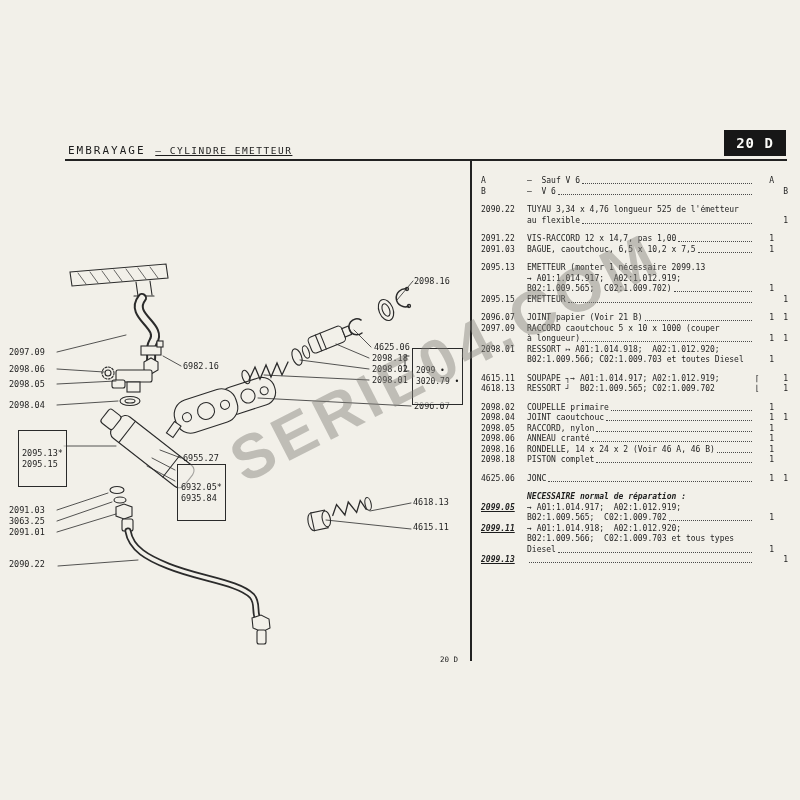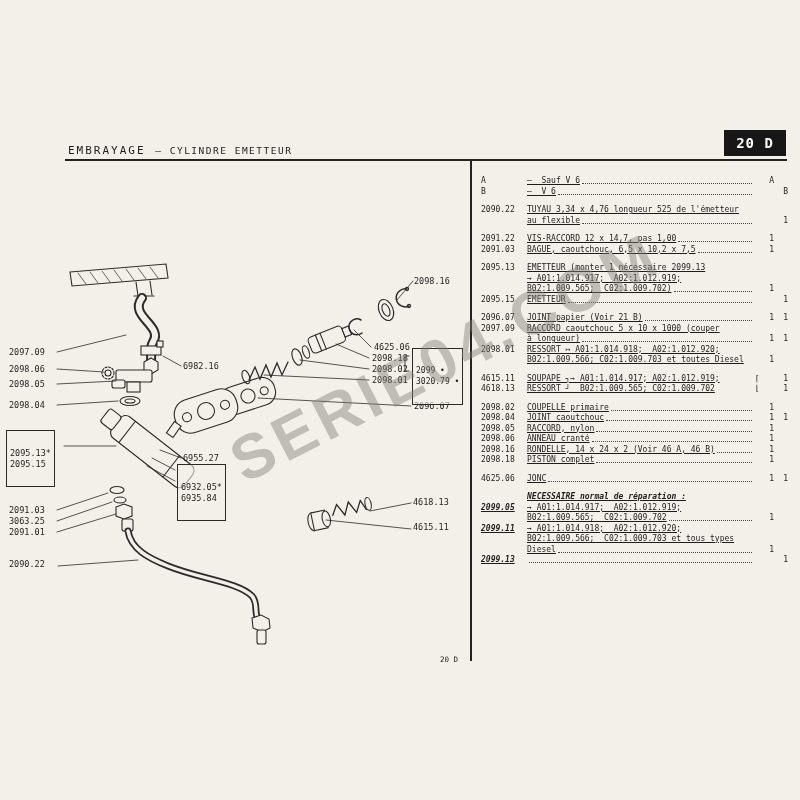--- a/index.html
+++ b/index.html
@@ -6,21 +6,21 @@
   body{
     width:800px;height:800px;position:relative;overflow:hidden;
     background:#f2f0e9;
     font-family:"DejaVu Sans Mono","Liberation Mono",monospace;
     color:#1d1d1d;
   }
   .page{position:absolute;inset:0;}
   
   .title{position:absolute;left:68px;top:139px;white-space:nowrap;}
   .t-main{font-weight:normal;font-size:11px;letter-spacing:2px;}
-  .t-sub{font-size:9.5px;letter-spacing:1.5px;}
+  .t-sub{font-size:9.5px;letter-spacing:1.5px;text-decoration:underline;}
   .code-box{
     position:absolute;left:724px;top:130px;width:62px;height:26px;
     background:#171717;color:#fdfdfa;display:flex;align-items:center;justify-content:center;
     font-weight:bold;font-size:14px;letter-spacing:1px;
   }
   .rule-h{position:absolute;left:65px;top:159px;width:722px;height:2px;background:#222;}
   .rule-v{position:absolute;left:470px;top:161px;width:2px;height:500px;background:#222;}
   
   svg.diagram{position:absolute;left:0;top:130px;}
   .dlabel{position:absolute;font-size:8.5px;line-height:10px;white-space:nowrap;}
@@ -36,21 +36,21 @@
     font-family:"Liberation Sans",sans-serif;font-weight:bold;
     font-size:62px;letter-spacing:5px;color:rgba(128,126,119,0.45);
     pointer-events:none;z-index:10;white-space:nowrap;
   }
   
   .parts-list{position:absolute;left:481px;top:176px;width:307px;font-size:8px;line-height:10.5px;}
   .row{display:flex;align-items:flex-end;min-height:10.5px;}
   .row.gap{margin-top:8px;}
   .ref{width:46px;flex:none;align-self:flex-start;white-space:pre;}
   .desc{flex:1;min-width:0;overflow:hidden;}
-  .dline{display:flex;align-items:center;text-decoration:underline;}
+  .dline{display:flex;align-items:center;}
   .dline .txt{white-space:pre;}
   .leader{flex:1;min-width:6px;margin:0 2px 2.5px 2px;border-bottom:1px dotted #4a4a4a;align-self:flex-end;}
   .br{width:6px;flex:none;text-align:center;}
   .qa,.qb{width:14px;flex:none;text-align:right;}
   .row.nec .txt{font-weight:bold;font-style:italic;}
   .row.kit .ref{font-weight:bold;font-style:italic;text-decoration:underline;}
 </style>
 </head>
 <body>
 
@@ -211,21 +211,21 @@
   <span class="dlabel" style="left:372px;top:375px">2098.01</span>
   <span class="dlabel" style="left:414px;top:401px">2096.07</span>
   <span class="dlabel" style="left:183px;top:453px">6955.27</span>
   <span class="dlabel" style="left:9px;top:505px">2091.03</span>
   <span class="dlabel" style="left:9px;top:516px">3063.25</span>
   <span class="dlabel" style="left:9px;top:527px">2091.01</span>
   <span class="dlabel" style="left:413px;top:497px">4618.13</span>
   <span class="dlabel" style="left:413px;top:522px">4615.11</span>
   <span class="dlabel" style="left:9px;top:559px">2090.22</span>
 
-  <div class="dbox" style="left:6px;top:430px">
+  <div class="dbox" style="left:18px;top:430px">
     <div>2095.13*</div>
     <div>2095.15</div>
   </div>
   <div class="dbox" style="left:177px;top:464px">
     <div>6932.05*</div>
     <div>6935.84</div>
   </div>
   <div class="dbox" style="left:412px;top:348px;font-size:8px">
     <div>2099 •</div>
     <div>3020.79 •</div>

